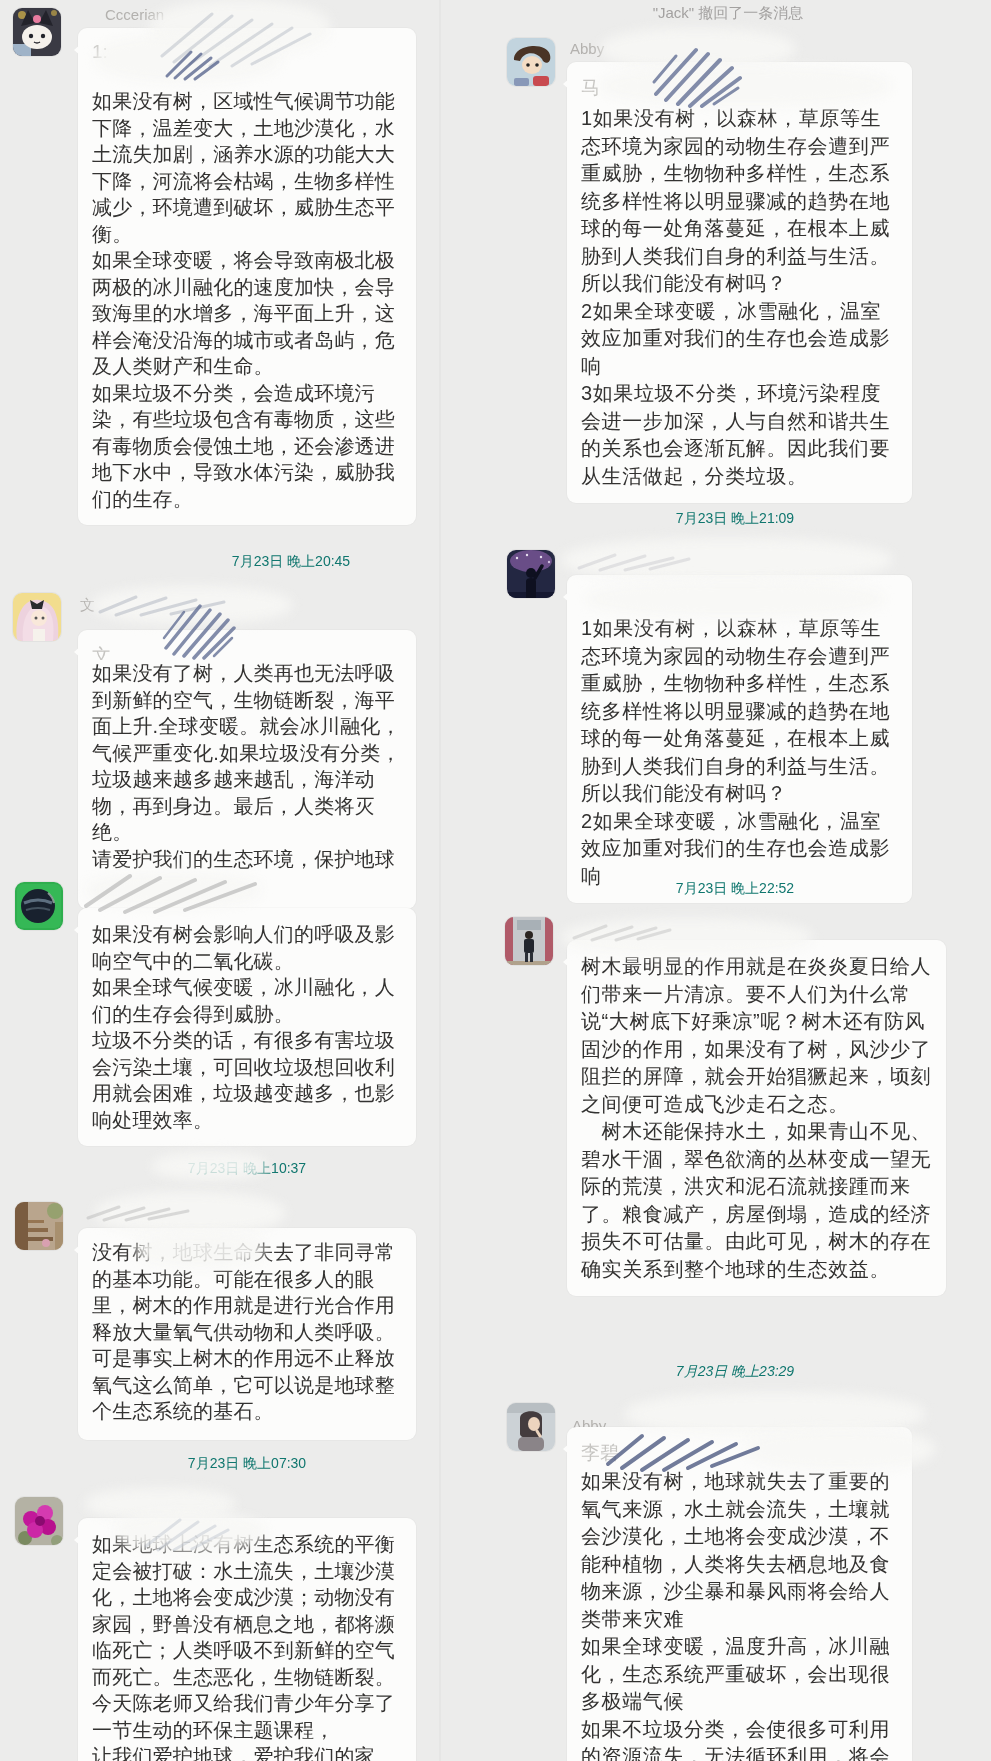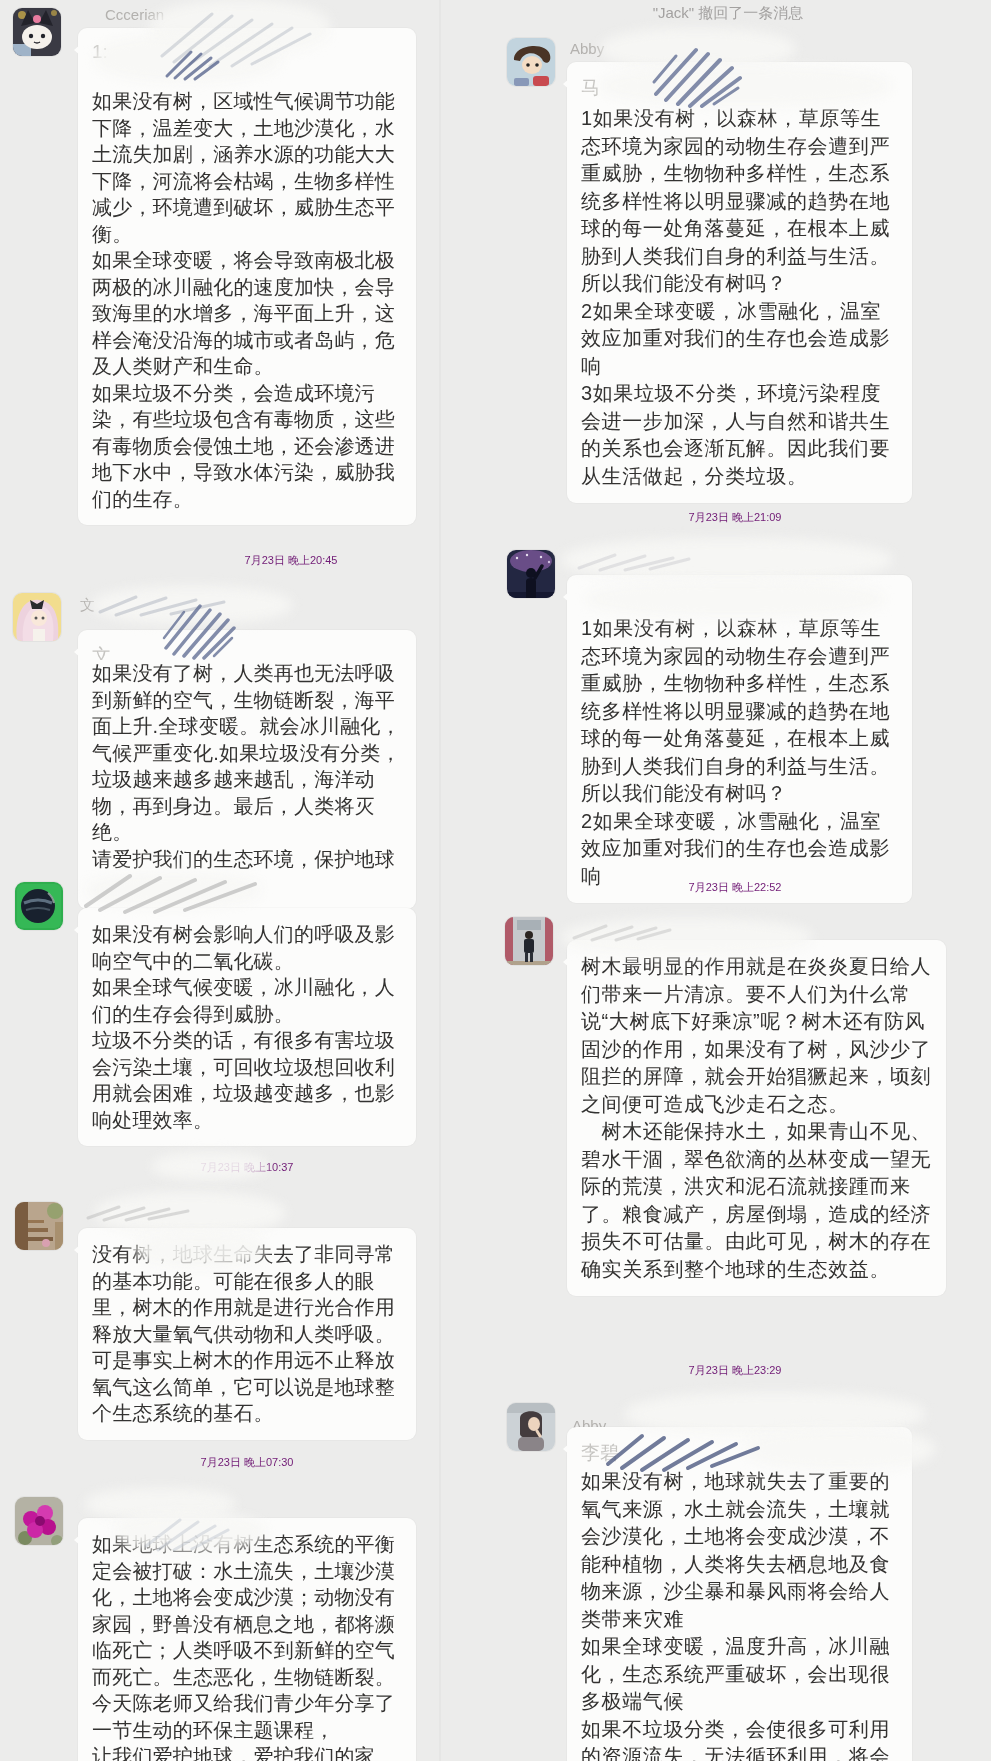--- a/index.html
+++ b/index.html
@@ -19,21 +19,21 @@
     box-shadow:0 0 0 1px rgba(0,0,0,0.02);
   }
   .bubble::before{
     content:"";position:absolute;left:-10px;top:16px;
     border:6px solid transparent;border-right:7px solid #fcfcfb;
   }
   .btext{white-space:pre-line;color:#333231;}
   .bubble.lft .btext{font-size:20px;line-height:26.5px;letter-spacing:.2px;}
   .bubble.rgt .btext{font-size:20px;line-height:27.5px;letter-spacing:.6px;}
   .redline{position:relative;color:#c6c5c2;font-size:19px;overflow:hidden;}
-  .ts{position:absolute;font-size:11px;color:#701a75;white-space:nowrap;transform:translateX(-50%);}
+  .ts{position:absolute;font-size:14px;color:#0f766e;white-space:nowrap;transform:translateX(-50%);}
   .recall{position:absolute;font-size:15px;color:#a3a1a0;white-space:nowrap;transform:translateX(-50%);}
   .smudge{position:absolute;background:rgba(247,247,245,.88);filter:blur(6px);border-radius:45%;z-index:5;pointer-events:none;}
   .scrib{position:absolute;z-index:6;pointer-events:none;}
 </style>
 </head>
 <body>
 
 <div class="canvas">
   <div class="seam"></div>
 
@@ -145,21 +145,21 @@
       <rect x="40" y="20" width="8" height="28" fill="#a8906f"></rect>
     </svg>
   </div>
   <svg class="scrib" style="left:84px;top:1203px;" width="110" height="20" viewBox="0 0 110 20">
     <g stroke="#adadad" stroke-width="3" fill="none" opacity=".4" stroke-linecap="round">
       <path d="M4 15 L35 4 M20 17 L60 5 M42 17 L85 6 M65 16 L104 8"></path>
     </g>
   </svg>
   <div class="smudge" style="left:95px;top:1192px;width:190px;height:42px;"></div>
 
-  <div class="bubble lft" style="left:78px;top:1228px;width:338px;">
+  <div class="bubble lft" style="left:78px;top:1228px;width:338px;font-family:Liberation Mono, monospace;">
     <div class="btext">没有树，地球生命失去了非同寻常的基本功能。可能在很多人的眼里，树木的作用就是进行光合作用释放大量氧气供动物和人类呼吸。可是事实上树木的作用远不止释放氧气这么简单，它可以说是地球整个生态系统的基石。</div>
   </div>
   <div class="smudge" style="left:135px;top:1232px;width:130px;height:36px;"></div>
 
   <div class="ts" style="left:247px;top:1455px;">7月23日 晚上07:30</div>
 
   <div class="avatar" style="left:15px;top:1497px;">
     <svg width="48" height="48" viewBox="0 0 48 48">
       <rect width="48" height="48" fill="#b4b2a4"></rect>
       <circle cx="10" cy="41" r="7" fill="#7a8a60"></circle>
@@ -264,21 +264,21 @@
     <g stroke="#adadad" stroke-width="3" fill="none" opacity=".35" stroke-linecap="round">
       <path d="M4 16 L36 4 M22 18 L62 5 M46 18 L86 6 M68 17 L100 8"></path>
     </g>
   </svg>
 
   <div class="bubble rgt" style="left:567px;top:940px;width:379px;">
     <div class="btext">树木最明显的作用就是在炎炎夏日给人们带来一片清凉。要不人们为什么常说“大树底下好乘凉”呢？树木还有防风固沙的作用，如果没有了树，风沙少了阻拦的屏障，就会开始猖獗起来，顷刻之间便可造成飞沙走石之态。
 　树木还能保持水土，如果青山不见、碧水干涸，翠色欲滴的丛林变成一望无际的荒漠，洪灾和泥石流就接踵而来了。粮食减产，房屋倒塌，造成的经济损失不可估量。由此可见，树木的存在确实关系到整个地球的生态效益。</div>
   </div>
 
-  <div class="ts" style="left:735px;top:1363px;">7月23日 晚上23:29</div>
+  <div class="ts" style="left:735px;top:1363px;font-style:italic;">7月23日 晚上23:29</div>
 
   <div class="avatar" style="left:507px;top:1403px;">
     <svg width="48" height="48" viewBox="0 0 48 48">
       <rect width="48" height="48" fill="#ccd2d6"></rect>
       <rect x="0" y="0" width="48" height="10" fill="#b8bec2"></rect>
       <path d="M13 15 C13 6 35 6 35 15 L35 31 C35 37 13 37 13 31 Z" fill="#443c3e"></path>
       <ellipse cx="27" cy="21" rx="6" ry="7" fill="#ecd4be"></ellipse>
       <rect x="11" y="34" width="26" height="14" rx="5" fill="#8a8488"></rect>
       <path d="M30 28 L33 33" stroke="#ecd4be" stroke-width="3" stroke-linecap="round"></path>
     </svg>

